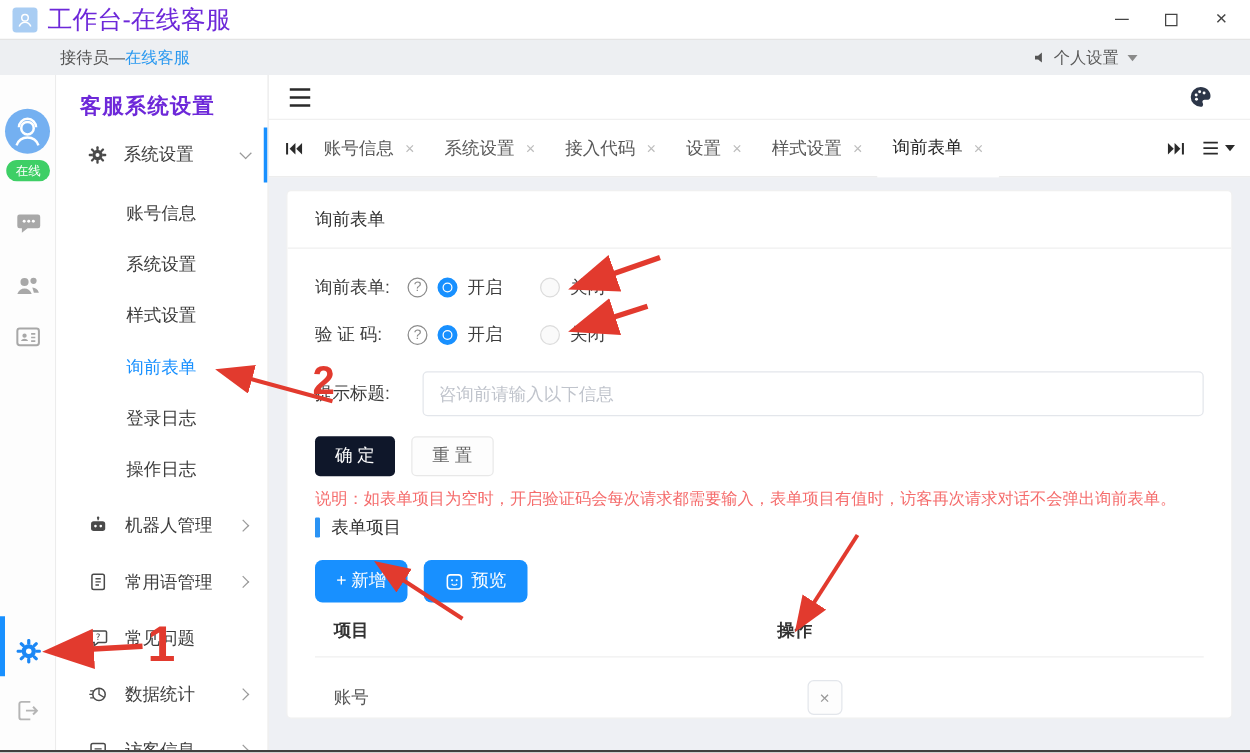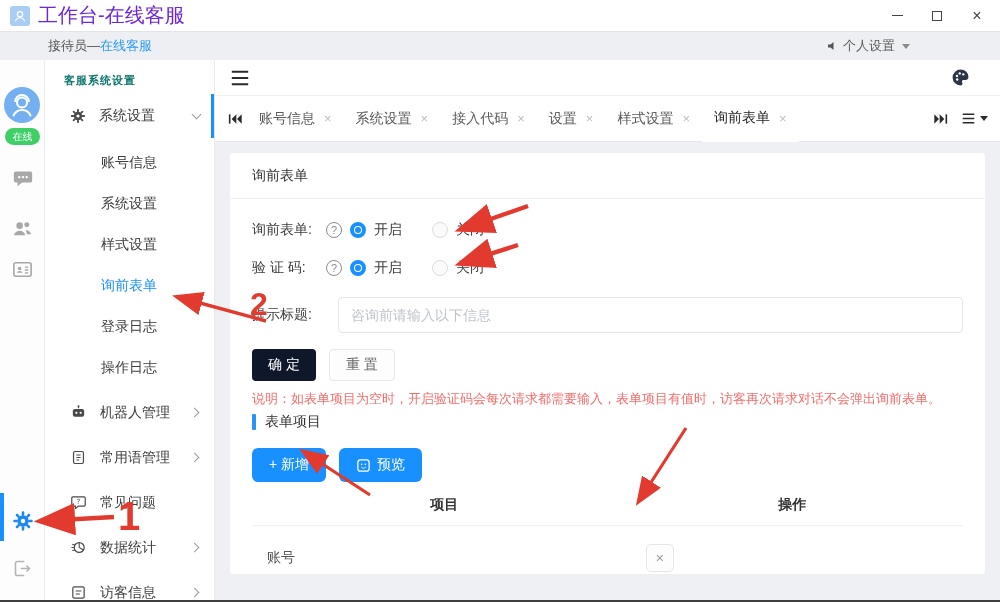--- a/index.html
+++ b/index.html
@@ -27,21 +27,21 @@
 
   
   .rail { position:relative; width:45px; background:#fdfdfd; border-right:1px solid #ececec; flex:none; }
   .rail-avatar { position:absolute; top:27px; left:4px; width:36px; height:36px; border-radius:50%; background:#74b0f1; display:flex; align-items:center; justify-content:center; }
   .rail-badge { position:absolute; top:68px; left:5px; width:35px; height:17px; border-radius:9px; background:#3ecf66; color:#fff; font-size:10px; display:flex; align-items:center; justify-content:center; }
   .rail-ic { position:absolute; left:11px; width:23px; height:23px; display:flex; align-items:center; justify-content:center; }
   .rail-indicator { position:absolute; left:0; top:433px; width:4px; height:48px; background:#1890ff; }
 
   
   .sidebar { position:relative; width:170px; background:#fff; border-right:1px solid #eaeaea; flex:none; overflow:hidden; }
-  .sb-title { padding:13px 0 0 19px; font-size:11px; font-weight:bold; color:#0f766e; letter-spacing:1px; }
+  .sb-title { padding:13px 0 0 19px; font-size:17px; font-weight:bold; color:#6d28d9; letter-spacing:1px; }
   .sb-parent { position:relative; margin-top:8px; height:40px; display:flex; align-items:center; padding:0 14px 0 25px; gap:13px; color:#3d3d3d; cursor:pointer; }
   .sb-parent .chev { margin-left:auto; }
   .sb-parent-indicator { position:absolute; right:0; top:-2px; width:3px; height:44px; background:#1890ff; }
   .sb-subs { margin-top:6px; }
   .sb-sub { height:41px; display:flex; align-items:center; padding-left:56px; color:#3d3d3d; cursor:pointer; }
   .sb-sub.active { color:#1890ff; }
   .sb-groups { margin-top:2px; }
   .sb-group { height:45px; display:flex; align-items:center; padding:0 16px 0 25px; gap:13px; color:#3d3d3d; cursor:pointer; }
   .sb-group .chev { margin-left:auto; }
   .chev { width:7px; height:7px; border-right:1.6px solid #9a9a9a; border-bottom:1.6px solid #9a9a9a; display:inline-block; }
@@ -82,21 +82,21 @@
   .btn.primary { background:#0f172a; color:#fff; }
   .btn.plain { background:#fdfdfd; color:#666; border:1px solid #e8e8e8; }
   .note { margin-top:9px; color:#f56c6c; font-size:13px; line-height:1.4; }
   .section-head { display:flex; align-items:center; gap:9px; margin-top:5px; }
   .section-bar { width:4px; height:16px; background:#2a93f4; border-radius:1px; }
   .section-title { color:#333; }
   .btn-row2 { display:flex; align-items:center; gap:13px; margin-top:17px; }
   .btn.blue-lg { height:34px; border-radius:6px; background:#1890ff; color:#fff; padding:0 17px; }
   .table { margin-top:14px; }
   .table-head { display:flex; padding-bottom:11px; border-bottom:1px solid #f0f0f0; }
-  .th { font-weight:bold; color:#333;text-align:center; }
+  .th { font-weight:bold; color:#333; }
   .th.col1 { width:52%; padding-left:15px; }
   .th.col2 { flex:1; }
   .table-row { display:flex; align-items:center; padding:18px 0;gap:24px; }
   .td.col1 { width:52%; padding-left:15px; color:#555; }
   .td.col2 { flex:1; }
   .del-btn { width:28px; height:28px; border:1px solid #e3e6eb; border-radius:5px; background:#fdfdfd; color:#9a9a9a; font-size:14px; display:flex; align-items:center; justify-content:center; cursor:pointer; }
 
   
   .annotations { position:absolute; inset:0; pointer-events:none; }
   .ann-num { position:absolute; color:#e23a2e; font-weight:bold; }

